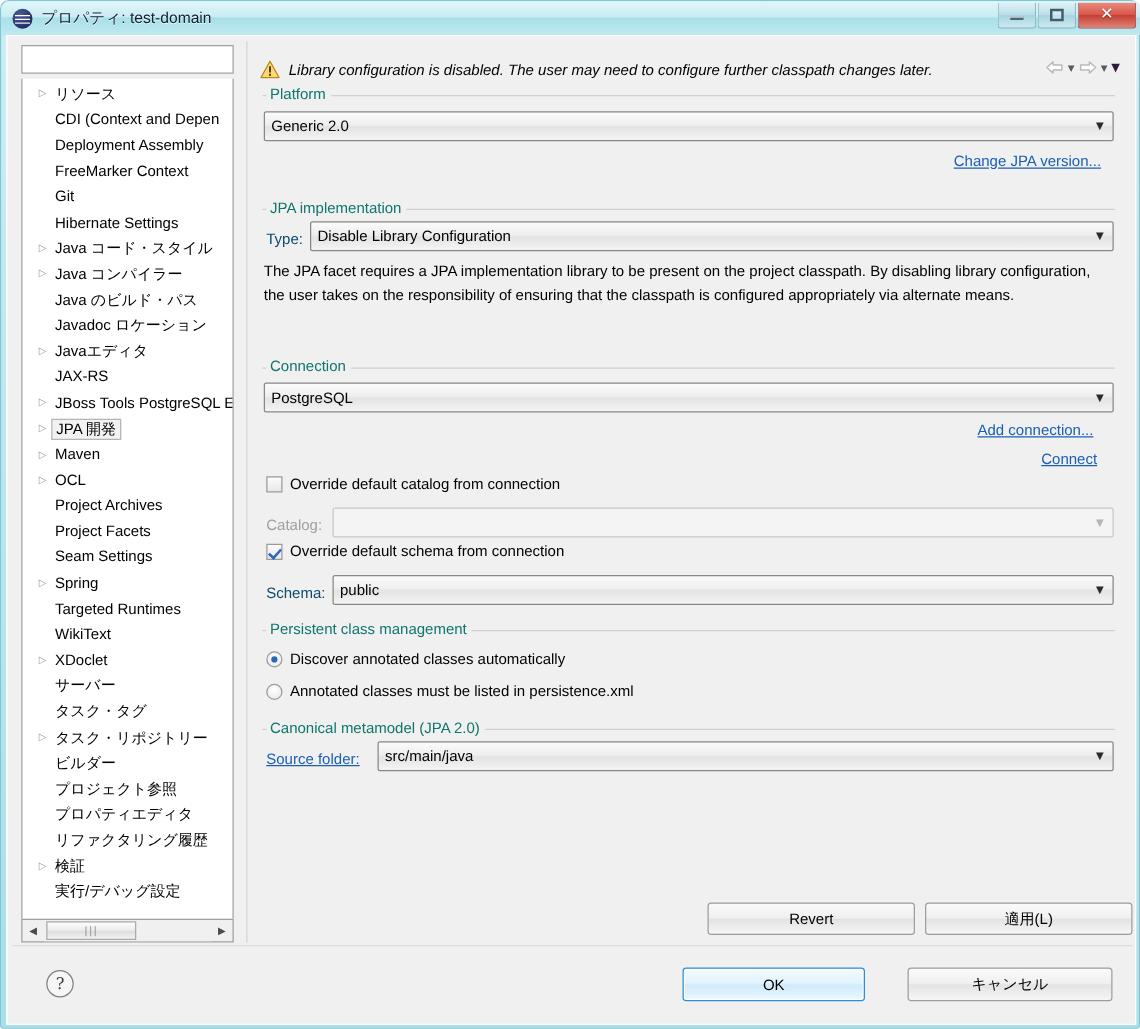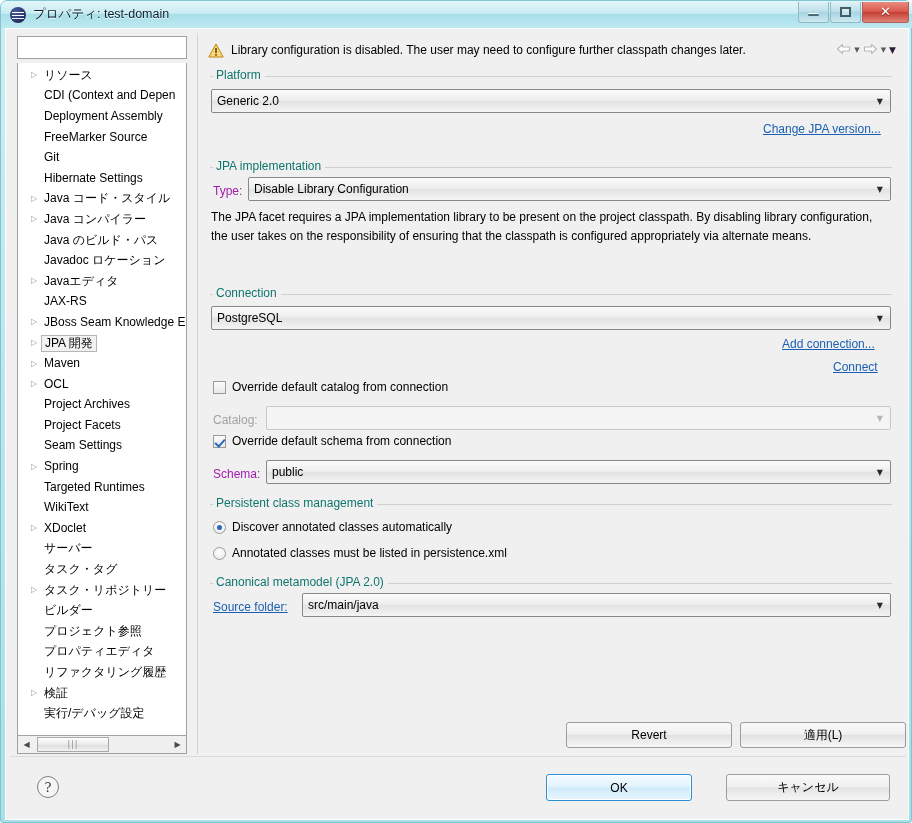--- a/index.html
+++ b/index.html
@@ -219,21 +219,22 @@
     left: 191px; top: 4px;
     width: 706px; height: 721px;
     background: #f0f0f0;
     border-left: 1px solid #d3d3d3;
   }
   .msg-bar {
     position: absolute;
     left: 4px; top: 4px;
     width: 698px; height: 26px;
     display: flex;
-    align-items: center;
+    align-items: flex-end;
+    font-style: italic;
   }
   .warn-icon {
     width: 16px; height: 15px;
     margin-left: 6px;
     flex: 0 0 16px;
     position: relative;
   }
   .msg-text {
     margin-left: 7px;
     font-size: 12px;
@@ -311,21 +312,21 @@
   }
   .static-text {
     position: absolute;
     font-size: 12px;
     color: #000;
     line-height: 18.5px;
   }
   .field-label {
     position: absolute;
     font-size: 12px;
-    color: #a21caf;
+    color: #0c4a6e;
     white-space: nowrap;
   }
   .field-label.disabled { color: #a0a0a0; }
 
   .checkrow {
     position: absolute;
     display: flex;
     align-items: center;
     font-size: 12px;
     white-space: nowrap;
@@ -453,21 +454,21 @@
             <div class="tree-item">
               <span class="tree-arrow empty">▷</span>
               <span class="tree-label">CDI (Context and Depen</span>
             </div>
             <div class="tree-item">
               <span class="tree-arrow empty">▷</span>
               <span class="tree-label">Deployment Assembly</span>
             </div>
             <div class="tree-item">
               <span class="tree-arrow empty">▷</span>
-              <span class="tree-label">FreeMarker Source</span>
+              <span class="tree-label">FreeMarker Context</span>
             </div>
             <div class="tree-item">
               <span class="tree-arrow empty">▷</span>
               <span class="tree-label">Git</span>
             </div>
             <div class="tree-item">
               <span class="tree-arrow empty">▷</span>
               <span class="tree-label">Hibernate Settings</span>
             </div>
             <div class="tree-item">
@@ -489,21 +490,21 @@
             <div class="tree-item">
               <span class="tree-arrow">▷</span>
               <span class="tree-label">Javaエディタ</span>
             </div>
             <div class="tree-item">
               <span class="tree-arrow empty">▷</span>
               <span class="tree-label">JAX-RS</span>
             </div>
             <div class="tree-item">
               <span class="tree-arrow">▷</span>
-              <span class="tree-label">JBoss Seam Knowledge E</span>
+              <span class="tree-label">JBoss Tools PostgreSQL E</span>
             </div>
             <div class="tree-item selected">
               <span class="tree-arrow">▷</span>
               <span class="tree-label">JPA 開発</span>
             </div>
             <div class="tree-item">
               <span class="tree-arrow">▷</span>
               <span class="tree-label">Maven</span>
             </div>
             <div class="tree-item">

